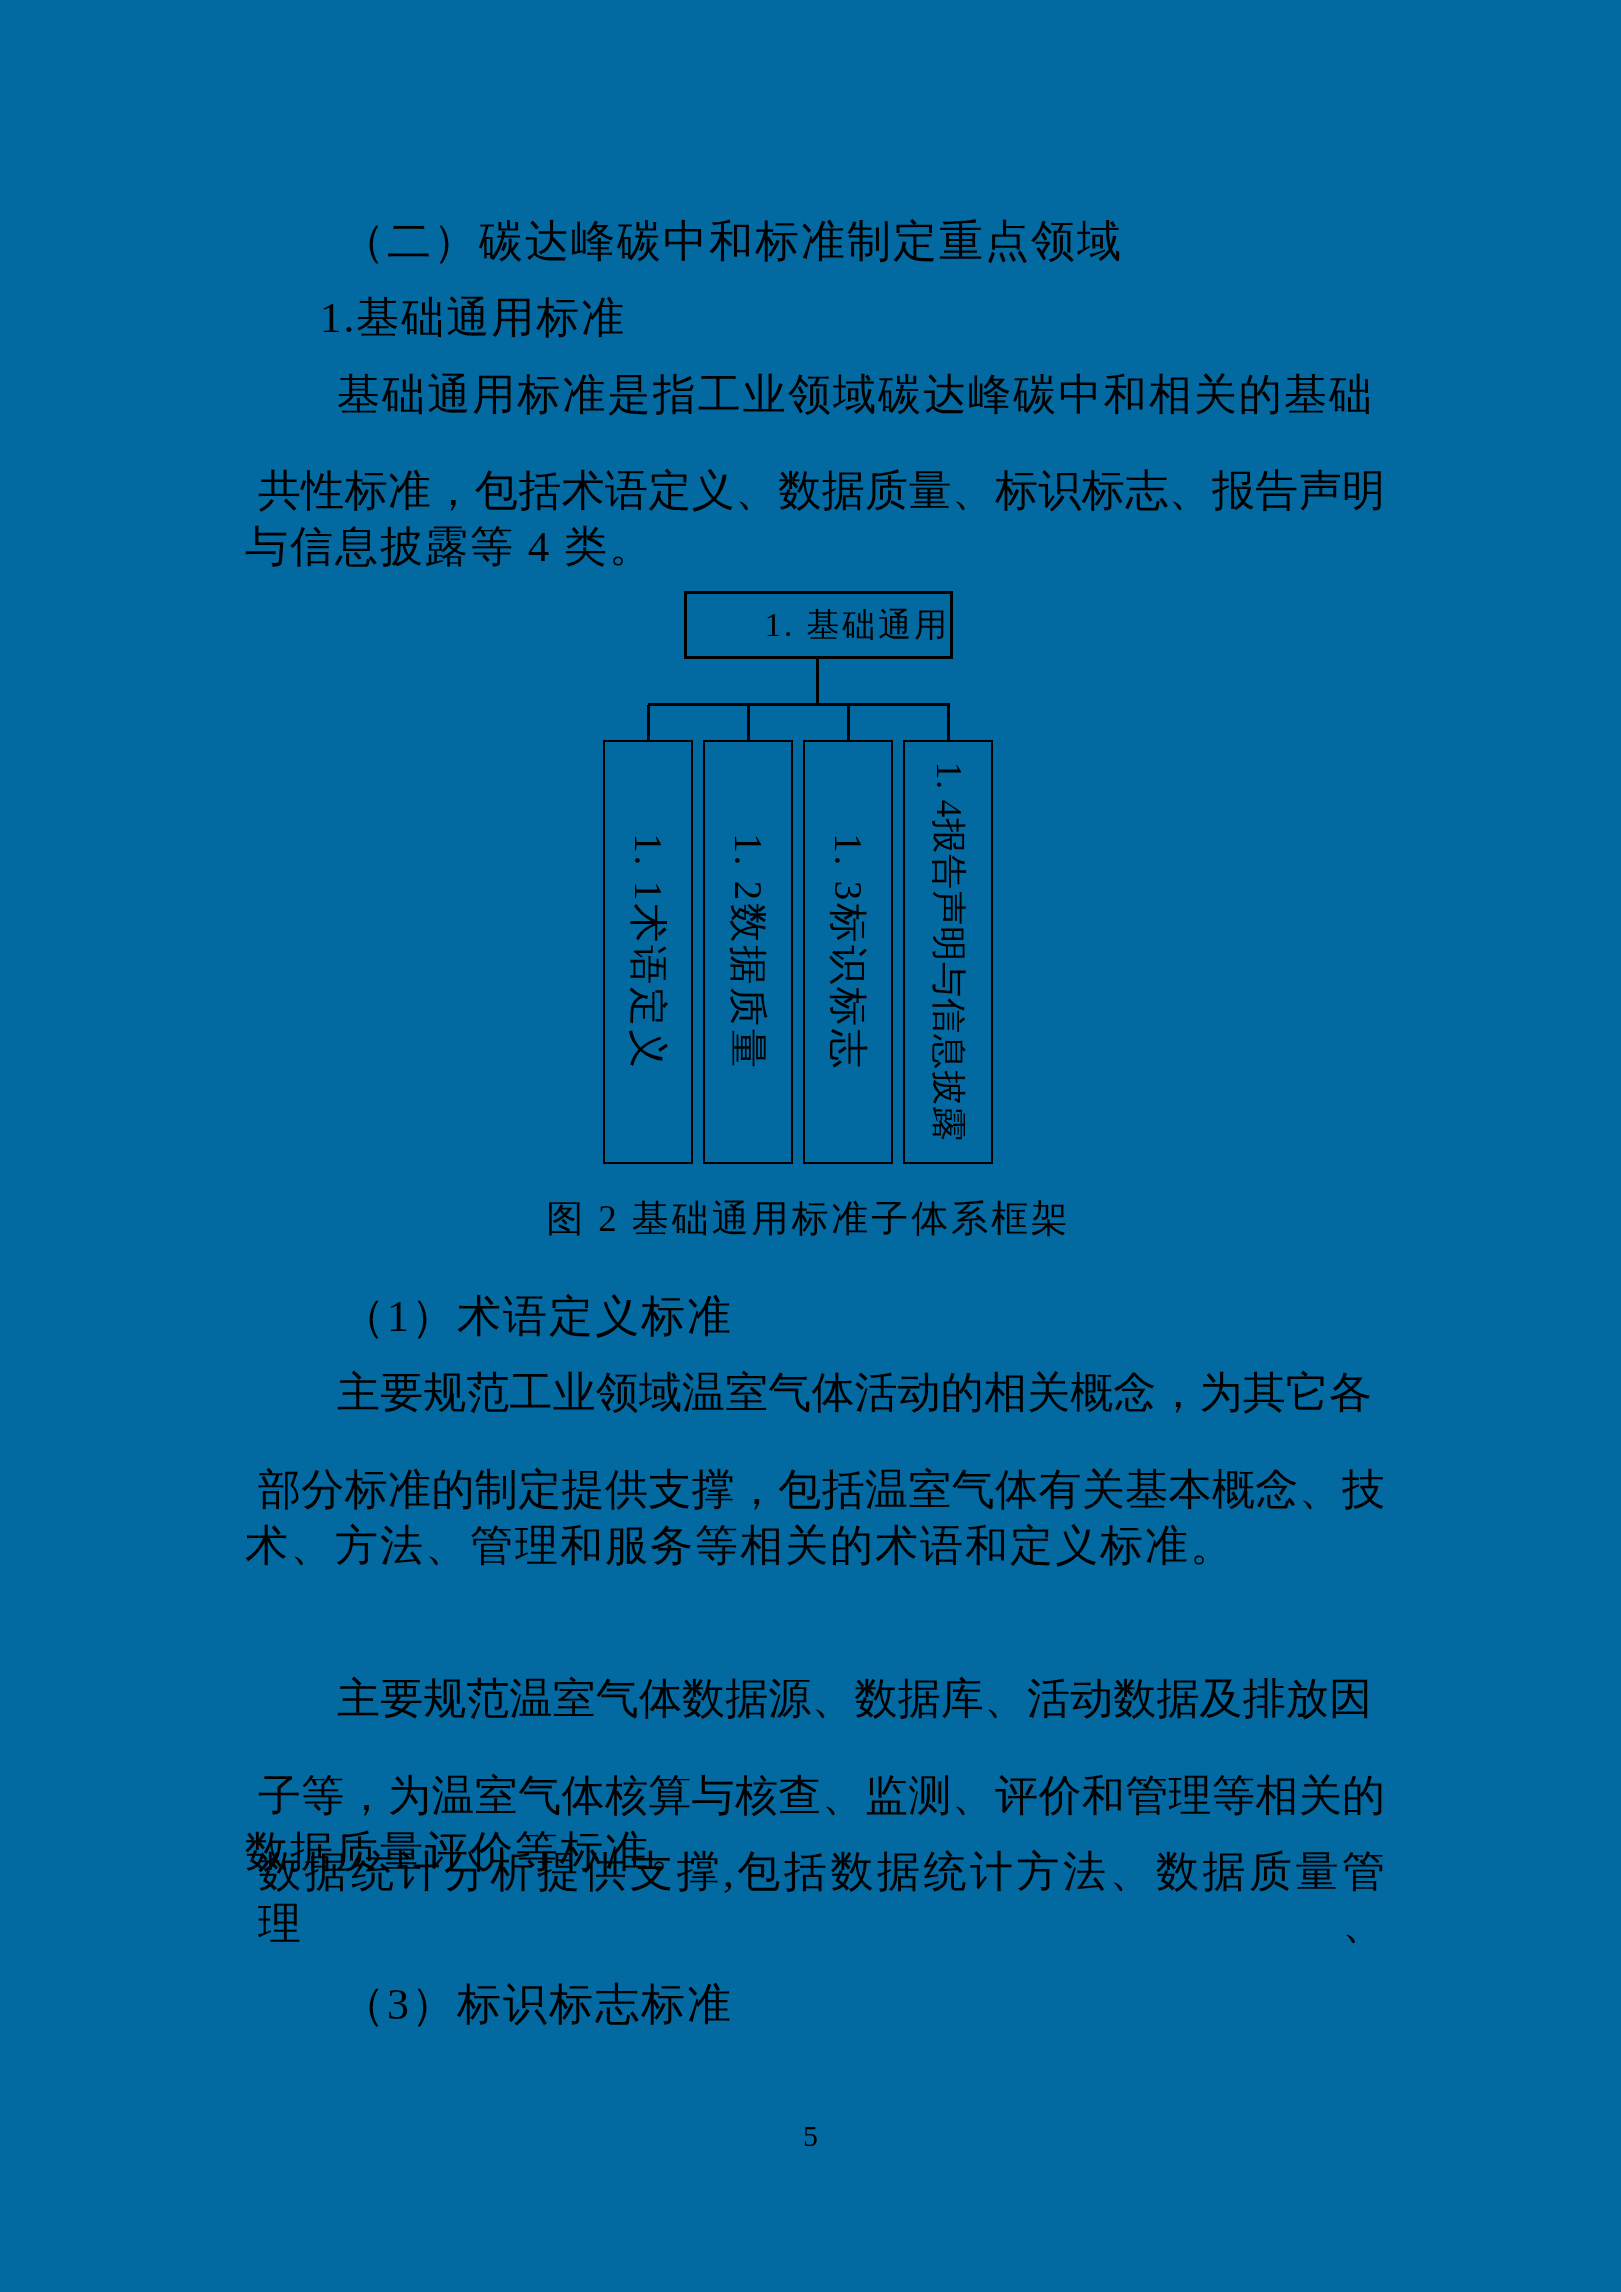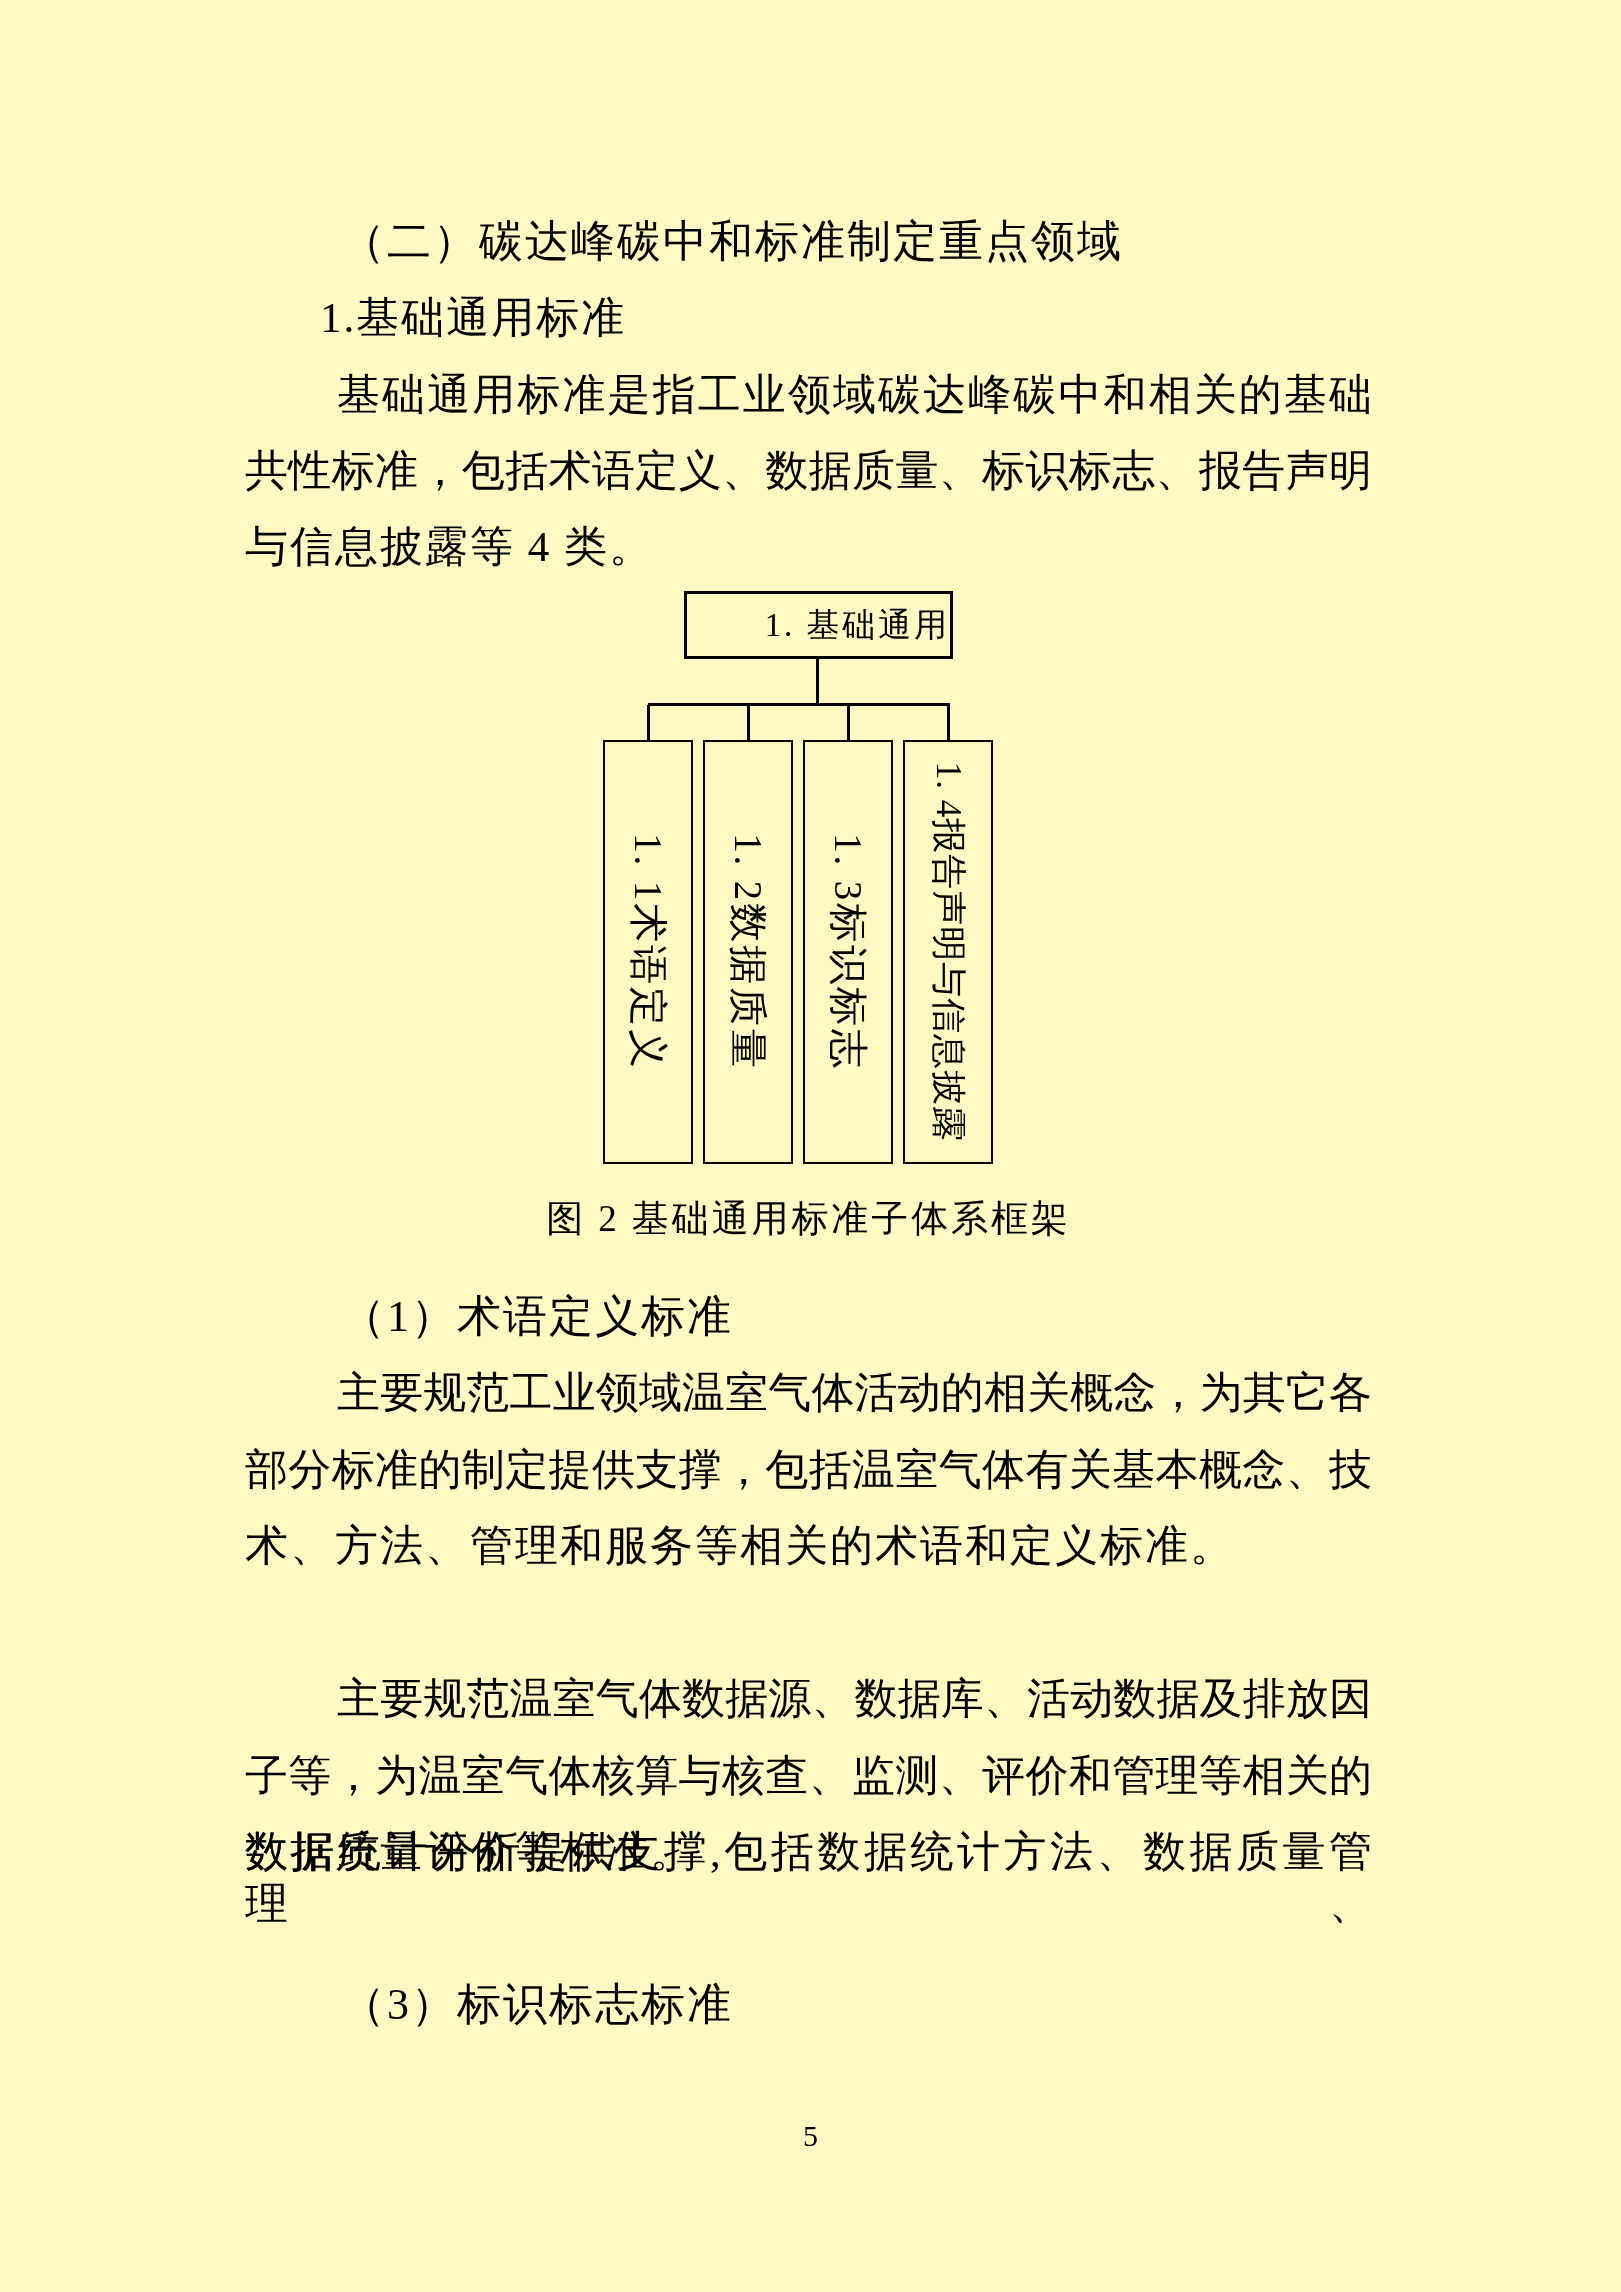--- a/index.html
+++ b/index.html
@@ -4,44 +4,45 @@
 <style>
   html, body {
     margin: 0;
     padding: 0;
     background: #ffffff;
   }
   .page {
     position: relative;
     width: 1621px;
     height: 2293px;
-    background: #fef9c3;
+    background: #0369a1;
     color: #000000;
     font-family: "Liberation Serif", "DejaVu Serif", serif;
     overflow: hidden;
   }
   .line {
     position: absolute;
     font-size: 43px;
     line-height: 1.2;
     letter-spacing: 2px;
     white-space: nowrap;
     color: #000;
   }
   .heading { left: 341px; font-size: 44px; }
   .subheading { left: 320px; }
   .cont { left: 245px; }
   .just {
-    left: 245px;
+    left: 258px;
     width: 1127px;
     white-space: normal;
     text-align: justify;
     text-align-last: justify;
     text-justify: inter-character;
     letter-spacing: 0;
+    margin-top: 20px;
   }
   .justind {
     left: 337px;
     width: 1035px;
     white-space: normal;
     text-align: justify;
     text-align-last: justify;
     text-justify: inter-character;
     letter-spacing: 0;
   }

